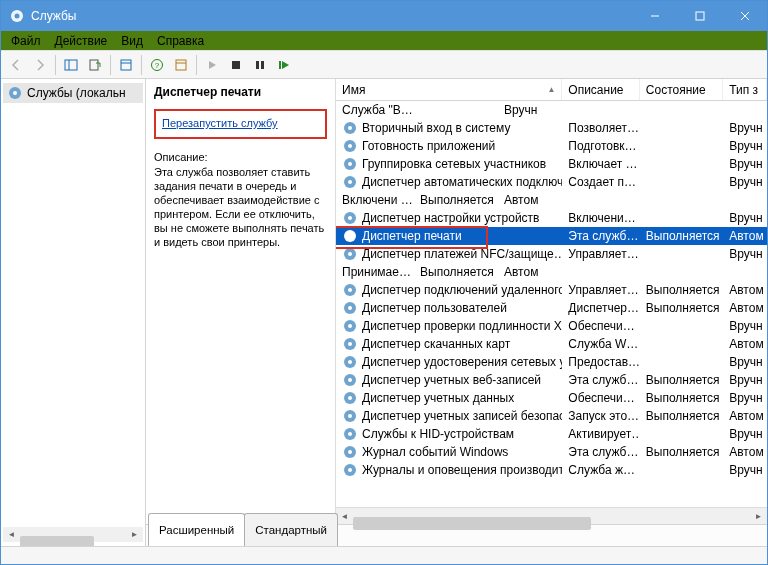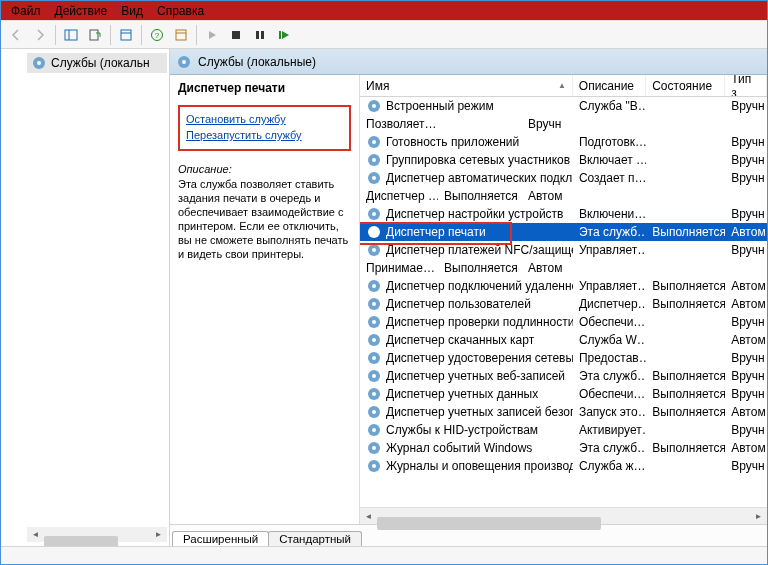--- a/index.html
+++ b/index.html
@@ -4,71 +4,98 @@
 <style>
   * { box-sizing: border-box; font-family: "Segoe UI", Tahoma, sans-serif; }
   html, body { margin: 0; padding: 0; width: 768px; height: 565px; overflow: hidden; background: #fff; }
   .window { width: 768px; height: 565px; display: flex; flex-direction: column; border: 1px solid #4a90d6; }
   .titlebar { height: 30px; background: #5294d8; color: #fff; display: flex; align-items: center; padding: 0 0 0 8px; }
   .titlebar .ticon { width: 16px; height: 16px; margin-right: 6px; display: inline-flex; align-items: center; justify-content: center; }
   .titlebar .title { font-size: 12px; flex: 1; }
   .winbtns { display: flex; height: 100%; }
   .winbtn { width: 45px; display: flex; align-items: center; justify-content: center; }
   .winbtn svg { width: 10px; height: 10px; }
-  .menubar { height: 20px; background: #b91c1c; display: flex; align-items: center; padding: 0 4px; font-size: 12px; gap: 2px; border-bottom: 1px solid #e1e1e1; }
+  .menubar { height: 20px; background: #4d7c0f; display: flex; align-items: center; padding: 0 4px; font-size: 12px; gap: 2px; border-bottom: 1px solid #e1e1e1; }
   .menuitem { padding: 2px 6px; }
   .toolbar { height: 28px; background: #f6f6f6; display: flex; align-items: center; padding: 0 4px; gap: 2px; border-bottom: 1px solid #d4d4d4; }
   .tbtn { width: 22px; height: 22px; display: flex; align-items: center; justify-content: center; border: 1px solid transparent; border-radius: 2px; }
   .tbtn.disabled svg { opacity: 0.35; }
   .tsep { width: 1px; height: 20px; background: #ccc; margin: 0 2px; }
-  .body { flex: 1; display: flex; min-height: 0; margin-left: 24px; }
+  .body { flex: 1; display: flex; min-height: 0; }
   .tree { width: 145px; border-right: 1px solid #d4d4d4; padding: 4px 2px; font-size: 12px; overflow: hidden; }
   .treeitem { display: flex; align-items: center; padding: 2px 4px; gap: 4px; white-space: nowrap; }
   .treeitem.selected { background: #e6e6e6; }
   .content { flex: 1; display: flex; flex-direction: column; min-width: 0; }
   .content-header { height: 26px; background: linear-gradient(#d8e6f2, #c9dcec); display: flex; align-items: center; padding: 0 6px; font-size: 12px; gap: 6px; border-bottom: 1px solid #9fb8cd; }
   .content-header .gicon { width: 16px; height: 16px; display: inline-flex; align-items: center; }
   .content-body { flex: 1; display: flex; min-height: 0; }
   .detailpane { width: 190px; padding: 6px 8px; font-size: 11px; border-right: 1px solid #ddd; overflow: hidden; }
   .detailpane .svcname { font-weight: bold; margin-bottom: 10px; font-size: 12px; }
   .actions-box { border: 2px solid #d93025; padding: 4px 6px 6px 6px; margin-bottom: 12px; }
   .actionlink { color: #0645ad; text-decoration: underline; font-size: 11px; line-height: 16px; cursor: pointer; display: block; }
-  .desc-label { margin-bottom: 2px; font-style: italic; }
+  .desc-label { margin-bottom: 2px; }
   .desc-text { line-height: 14px; }
   .list { flex: 1; display: flex; flex-direction: column; min-width: 0; }
   .listhdr { display: flex; height: 22px; border-bottom: 1px solid #d4d4d4; font-size: 12px; background: #fff; }
   .listhdr .col { padding: 3px 6px; display: flex; align-items: center; border-right: 1px solid #eee; overflow: hidden; }
   .listhdr .col .arrow { margin-left: auto; font-size: 8px; color: #777; }
   .rows { flex: 1; overflow: hidden; position: relative; }
   .row { display: flex; height: 18px; font-size: 12px; white-space: nowrap; }
   .row .cell { padding: 1px 6px; overflow: hidden; display: flex; align-items: center; }
   .row .cell.name { gap: 4px; }
   .row.selected { background: #0a5fc4; color: #fff; }
   .row.selected .gear svg circle.outer { fill: #fff; }
   .row.hilite { position: relative; }
   .row.hilite .name::before { content: ""; position: absolute; left: -2px; top: -1px; width: 150px; height: 19px; border: 2px solid #d93025; pointer-events: none; }
   .gear { width: 16px; height: 16px; display: inline-flex; align-items: center; justify-content: center; flex-shrink: 0; }
   .hscroll { height: 17px; background: #f0f0f0; border-top: 1px solid #ddd; display: flex; align-items: center; }
   .hscroll .sbtn { width: 17px; height: 17px; display: flex; align-items: center; justify-content: center; font-size: 8px; color: #666; }
   .hscroll .track { flex: 1; position: relative; }
   .hscroll .thumb { position: absolute; left: 0; top: 1px; width: 60%; height: 13px; background: #cdcdcd; border-radius: 2px; }
   .tabbar { height: 22px; display: flex; align-items: flex-end; font-size: 11.5px; background: #fcfcfc; border-top: 1px solid #d4d4d4; padding-left: 2px; gap: -1px;}
-  .tab { padding: 1px 10px; border: 1px solid #aeaeae; border-bottom: none; border-top-left-radius: 3px; border-top-right-radius: 3px; background: #fff; margin-right: -1px; position: relative; }
+  .tab { padding: 10px 10px; border: 1px solid #aeaeae; border-bottom: none; border-top-left-radius: 3px; border-top-right-radius: 3px; background: #fff; margin-right: -1px; position: relative; }
   .tab.inactive { background: #f2f2f2; }
   .statusbar { height: 18px; background: #f6f6f6; border-top: 1px solid #d4d4d4; }
   .c-name { width: 228px; } .c-desc { width: 78px; } .c-state { width: 84px; } .c-type { width: 44px; }
   .treescroll { height: 15px; background: #f0f0f0; display:flex; align-items:center; }
   .treescroll .sbtn{ width:17px; height:15px; display:flex; align-items:center; justify-content:center; font-size:8px; color:#666;}
   .treescroll .track{ flex:1; position:relative;}
   .treescroll .thumb{ position:absolute; left:0; top:1px; width:70%; height:11px; background:#cdcdcd; border-radius:2px;}
 </style>
 </head>
 <body>
 
 <div class="window">
+  <div class="titlebar">
+    <span class="ticon">
+      <svg viewBox="0 0 16 16">
+          <circle cx="8" cy="8" r="6" fill="#fff" opacity="0.9"></circle>
+          <circle cx="8" cy="8" r="2.5" fill="#5294d8"></circle>
+        </svg>
+    </span>
+    <span class="title">Службы</span>
+    <div class="winbtns">
+      <div class="winbtn">
+          <svg viewBox="0 0 10 10">
+            <line x1="1" y1="5" x2="9" y2="5" stroke="#fff" stroke-width="1"></line>
+          </svg>
+        </div>
+      <div class="winbtn">
+          <svg viewBox="0 0 10 10">
+            <rect x="1" y="1" width="8" height="8" fill="none" stroke="#fff" stroke-width="1"></rect>
+          </svg>
+        </div>
+      <div class="winbtn">
+          <svg viewBox="0 0 10 10">
+            <line x1="1" y1="1" x2="9" y2="9" stroke="#fff" stroke-width="1"></line>
+            <line x1="9" y1="1" x2="1" y2="9" stroke="#fff" stroke-width="1"></line>
+          </svg>
+        </div>
+    </div>
+  </div>
 
   <div class="menubar">
     <span class="menuitem">Файл</span>
     <span class="menuitem">Действие</span>
     <span class="menuitem">Вид</span>
     <span class="menuitem">Справка</span>
   </div>
 
   <div class="toolbar">
     <div class="tbtn disabled">
@@ -155,35 +182,25 @@
       <div class="treescroll">
         <div class="sbtn">◄</div>
         <div class="track">
             <div class="thumb"></div>
           </div>
         <div class="sbtn">►</div>
       </div>
     </div>
 
     <div class="content">
-      <div class="content-header">
-        <span class="gicon">
-            <svg viewBox="0 0 16 16">
-              <circle cx="8" cy="8" r="6" fill="#6fa4cf"></circle>
-              <circle cx="8" cy="8" r="2" fill="#fff"></circle>
-            </svg>
-          </span>
-        <span>Службы (локальные)</span>
-      </div>
 
       <div class="content-body">
         <div class="detailpane">
           <div class="svcname">Диспетчер печати</div>
           <div class="actions-box">
-            <a class="actionlink">Остановить службу</a>
             <a class="actionlink">Перезапустить службу</a>
           </div>
           <div class="desc-label">Описание:</div>
           <div class="desc-text">Эта служба позволяет ставить задания печати в очередь и обеспечивает взаимодействие с принтером. Если ее отключить, вы не сможете выполнять печать и видеть свои принтеры.</div>
         </div>
 
         <div class="list">
           <div class="listhdr">
             <div class="col c-name">
                 <span>Имя</span>
@@ -194,34 +211,34 @@
               </div>
             <div class="col c-state">
                 <span>Состояние</span>
               </div>
             <div class="col c-type">
                 <span>Тип з</span>
               </div>
           </div>
           <div class="rows" id="rows">
               <div class="row">
-                <div class="cell name c-name">
-                  <span class="gear">
-                    <svg viewBox="0 0 16 16">
-                      <circle class="outer" cx="8" cy="8" r="6" fill="#6fa4cf"></circle>
-                      <circle cx="8" cy="8" r="2" fill="#fff"></circle>
-                    </svg>
-                  </span>
-                  <span>Встроенный режим</span>
-                </div>
                 <div class="cell c-desc">Служба "В…</div>
                 <div class="cell c-state"></div>
                 <div class="cell c-type">Вручн</div>
               </div>
               <div class="row">
+                <div class="cell name c-name">
+                  <span class="gear">
+                    <svg viewBox="0 0 16 16">
+                      <circle class="outer" cx="8" cy="8" r="6" fill="#6fa4cf"></circle>
+                      <circle cx="8" cy="8" r="2" fill="#fff"></circle>
+                    </svg>
+                  </span>
+                  <span>Вторичный вход в систему</span>
+                </div>
                 <div class="cell c-desc">Позволяет…</div>
                 <div class="cell c-state"></div>
                 <div class="cell c-type">Вручн</div>
               </div>
               <div class="row">
                 <div class="cell name c-name">
                   <span class="gear">
                     <svg viewBox="0 0 16 16">
                       <circle class="outer" cx="8" cy="8" r="6" fill="#6fa4cf"></circle>
                       <circle cx="8" cy="8" r="2" fill="#fff"></circle>
@@ -255,21 +272,21 @@
                       <circle cx="8" cy="8" r="2" fill="#fff"></circle>
                     </svg>
                   </span>
                   <span>Диспетчер автоматических подключ…</span>
                 </div>
                 <div class="cell c-desc">Создает п…</div>
                 <div class="cell c-state"></div>
                 <div class="cell c-type">Вручн</div>
               </div>
               <div class="row">
-                <div class="cell c-desc">Диспетчер …</div>
+                <div class="cell c-desc">Включени …</div>
                 <div class="cell c-state">Выполняется</div>
                 <div class="cell c-type">Автом</div>
               </div>
               <div class="row">
                 <div class="cell name c-name">
                   <span class="gear">
                     <svg viewBox="0 0 16 16">
                       <circle class="outer" cx="8" cy="8" r="6" fill="#6fa4cf"></circle>
                       <circle cx="8" cy="8" r="2" fill="#fff"></circle>
                     </svg>

